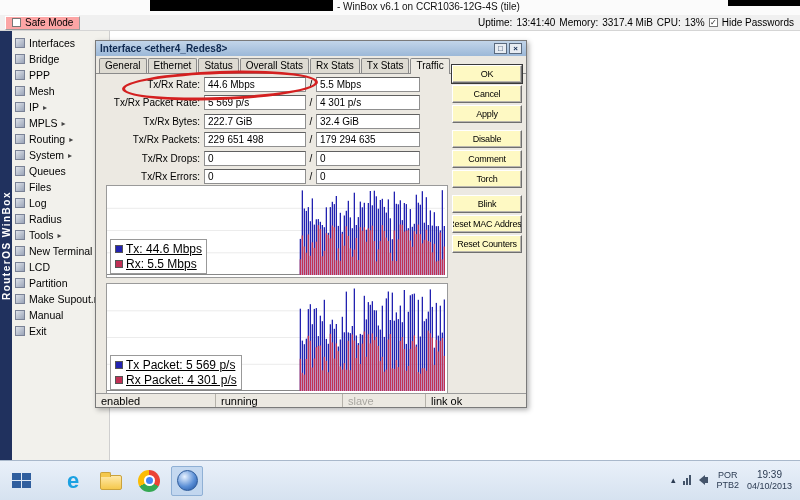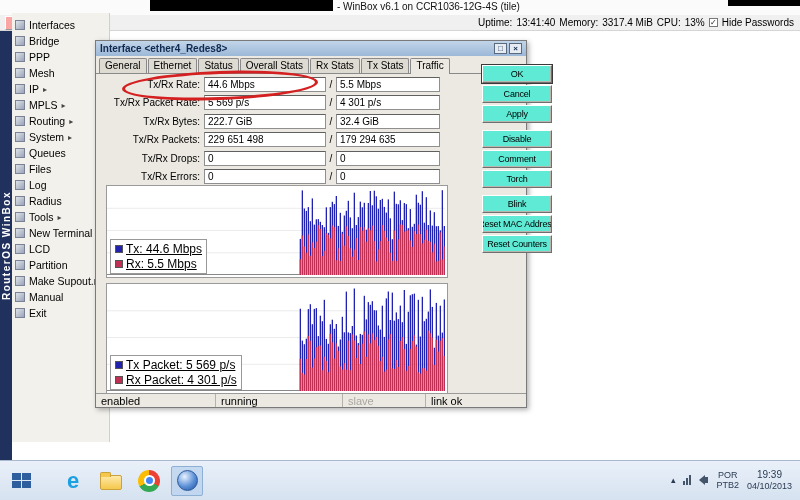--- a/index.html
+++ b/index.html
@@ -20,21 +20,21 @@
   .cb { width:9px; height:9px; background:#fff; border:1px solid #777; display:inline-flex; align-items:center; justify-content:center; font-size:8px; line-height:8px; }
   .cb.checked::after { content:"✓"; color:#222; }
   .toolbar .right { margin-left:auto; display:flex; align-items:center; gap:4px; margin-right:6px; }
   .toolbar .stat { white-space:nowrap; }
 
   
   .brand { position:absolute; left:0; top:31px; width:12px; height:429px; background:#20315e; display:flex; align-items:center; justify-content:center; }
   .brand span { writing-mode:vertical-rl; transform:rotate(180deg); color:#fff; font-size:10px; font-weight:bold; letter-spacing:1.5px; white-space:nowrap; }
 
   
-  .sidebar { position:absolute; left:12px; top:13px; width:98px; height:429px; background:#f2f1ec; border-right:1px solid #cfcfcf; padding-top:4px; }
+  .sidebar { position:absolute; left:12px; top:31px; width:98px; height:429px; background:#f2f1ec; border-right:1px solid #cfcfcf; padding-top:4px; }
   .sb-item { display:flex; align-items:center; height:16px; padding-left:3px; gap:4px; font-size:10.5px; cursor:default; }
   .sb-icon { width:10px; height:10px; flex:none; background:linear-gradient(135deg,#dfe3ea,#9aa4b8); border:1px solid #7a8296; }
   .sb-label { white-space:nowrap; overflow:hidden; }
   .sb-arrow { font-size:8px; color:#444; }
 
   .workarea { position:absolute; left:110px; top:31px; width:690px; height:429px; background:#ffffff; }
 
   
   .dialog { position:absolute; left:95px; top:40px; width:432px; height:368px; background:#ece9e2; border:1px solid #7a7a7a; box-shadow:2px 2px 5px rgba(0,0,0,.3); }
   .dlg-title { height:15px; background:linear-gradient(#c2d5e9,#9cb8d8); display:flex; align-items:center; padding:0 4px; font-size:10px; font-weight:bold; color:#0f2950; }
@@ -42,37 +42,37 @@
   .dlg-btn { width:13px; height:11px; border:1px solid #5a6a7e; background:#e7ecf2; font-size:8px; line-height:9px; text-align:center; margin-left:2px; cursor:default; }
 
   .tabs { display:flex; align-items:flex-end; height:18px; padding:2px 2px 0 3px; border-bottom:1px solid #8a8a8a; }
   .tab { border:1px solid #8a8a8a; border-bottom:none; border-radius:2px 2px 0 0; background:#dedbd2; padding:1px 5px 2px; font-size:10px; margin-right:1px; white-space:nowrap; cursor:default; }
   .tab.active { background:#ece9e2; position:relative; margin-bottom:-1px; padding-bottom:3px; }
 
   .fields { position:absolute; left:0; top:34px; width:356px; }
   .frow { display:flex; align-items:center; height:18.5px; }
   .flabel { width:108px; text-align:right; padding-right:4px; font-size:10px; white-space:nowrap; }
   .fbox { height:15px; background:#fff; border:1px solid #8f8f8f; border-top-color:#606060; font-size:10px; padding:0 3px; display:flex; align-items:center; white-space:nowrap; overflow:hidden; }
-  .fbox.tx { width:122px; }
+  .fbox.tx { width:102px; }
   .fbox.rx { width:104px; }
   .fslash { width:10px; text-align:center; font-size:10px; }
 
   .oval { position:absolute; left:26px; top:30px; width:196px; height:29px; border:3px solid #d42020; border-radius:50%; transform:rotate(-2deg); pointer-events:none; z-index:5; }
 
   .chart { position:absolute; left:10px; width:342px; background:#fff; border:1px solid #9a9a9a; }
   #chart1 { top:144px; height:93px; }
   #chart2 { top:242px; height:111px; }
   .legend { position:absolute; left:3px; bottom:3px; background:#fff; border:1px solid #999; padding:2px 4px; display:flex; flex-direction:column; gap:1px; z-index:2; }
   .lrow { display:flex; align-items:center; gap:3px; }
   .lsq { width:8px; height:8px; border:1px solid #555; flex:none; }
   .ltext { font-size:12px; white-space:nowrap;text-decoration:underline; }
 
   .dlg-buttons { position:absolute; left:356px; top:24px; width:70px; }
   .btn-group + .btn-group { margin-top:7px; }
-  .btn { display:flex; align-items:center; justify-content:center; width:70px; height:18px; margin-bottom:2px; background:#5eead4; border:1px solid; border-color:#ffffff #6f6f6f #6f6f6f #ffffff; box-shadow:inset -1px -1px 0 #b9b6ae; font-size:9px; letter-spacing:-0.2px; white-space:nowrap; overflow:hidden; font-family:"Liberation Sans",sans-serif; cursor:default;margin-left:30px; }
+  .btn { display:flex; align-items:center; justify-content:center; width:70px; height:18px; margin-bottom:2px; background:#fef9c3; border:1px solid; border-color:#ffffff #6f6f6f #6f6f6f #ffffff; box-shadow:inset -1px -1px 0 #b9b6ae; font-size:9px; letter-spacing:-0.2px; white-space:nowrap; overflow:hidden; font-family:"Liberation Sans",sans-serif; cursor:default; }
   .btn.default { outline:1px solid #3a3a3a; }
 
   .dlg-status { position:absolute; left:0; bottom:0; width:100%; height:14px; background:#ece9e2; border-top:1px solid #9a9a9a; display:flex; font-size:11px; }
   .seg { padding:1px 5px; border-right:1px solid #b5b2aa; white-space:nowrap; overflow:hidden; }
   .seg:nth-child(1) { width:120px; }
   .seg:nth-child(2) { width:127px; }
   .seg:nth-child(3) { width:83px; }
   .seg:nth-child(4) { flex:1; border-right:none; }
   .seg.muted { color:#a8a6a0; }
 

